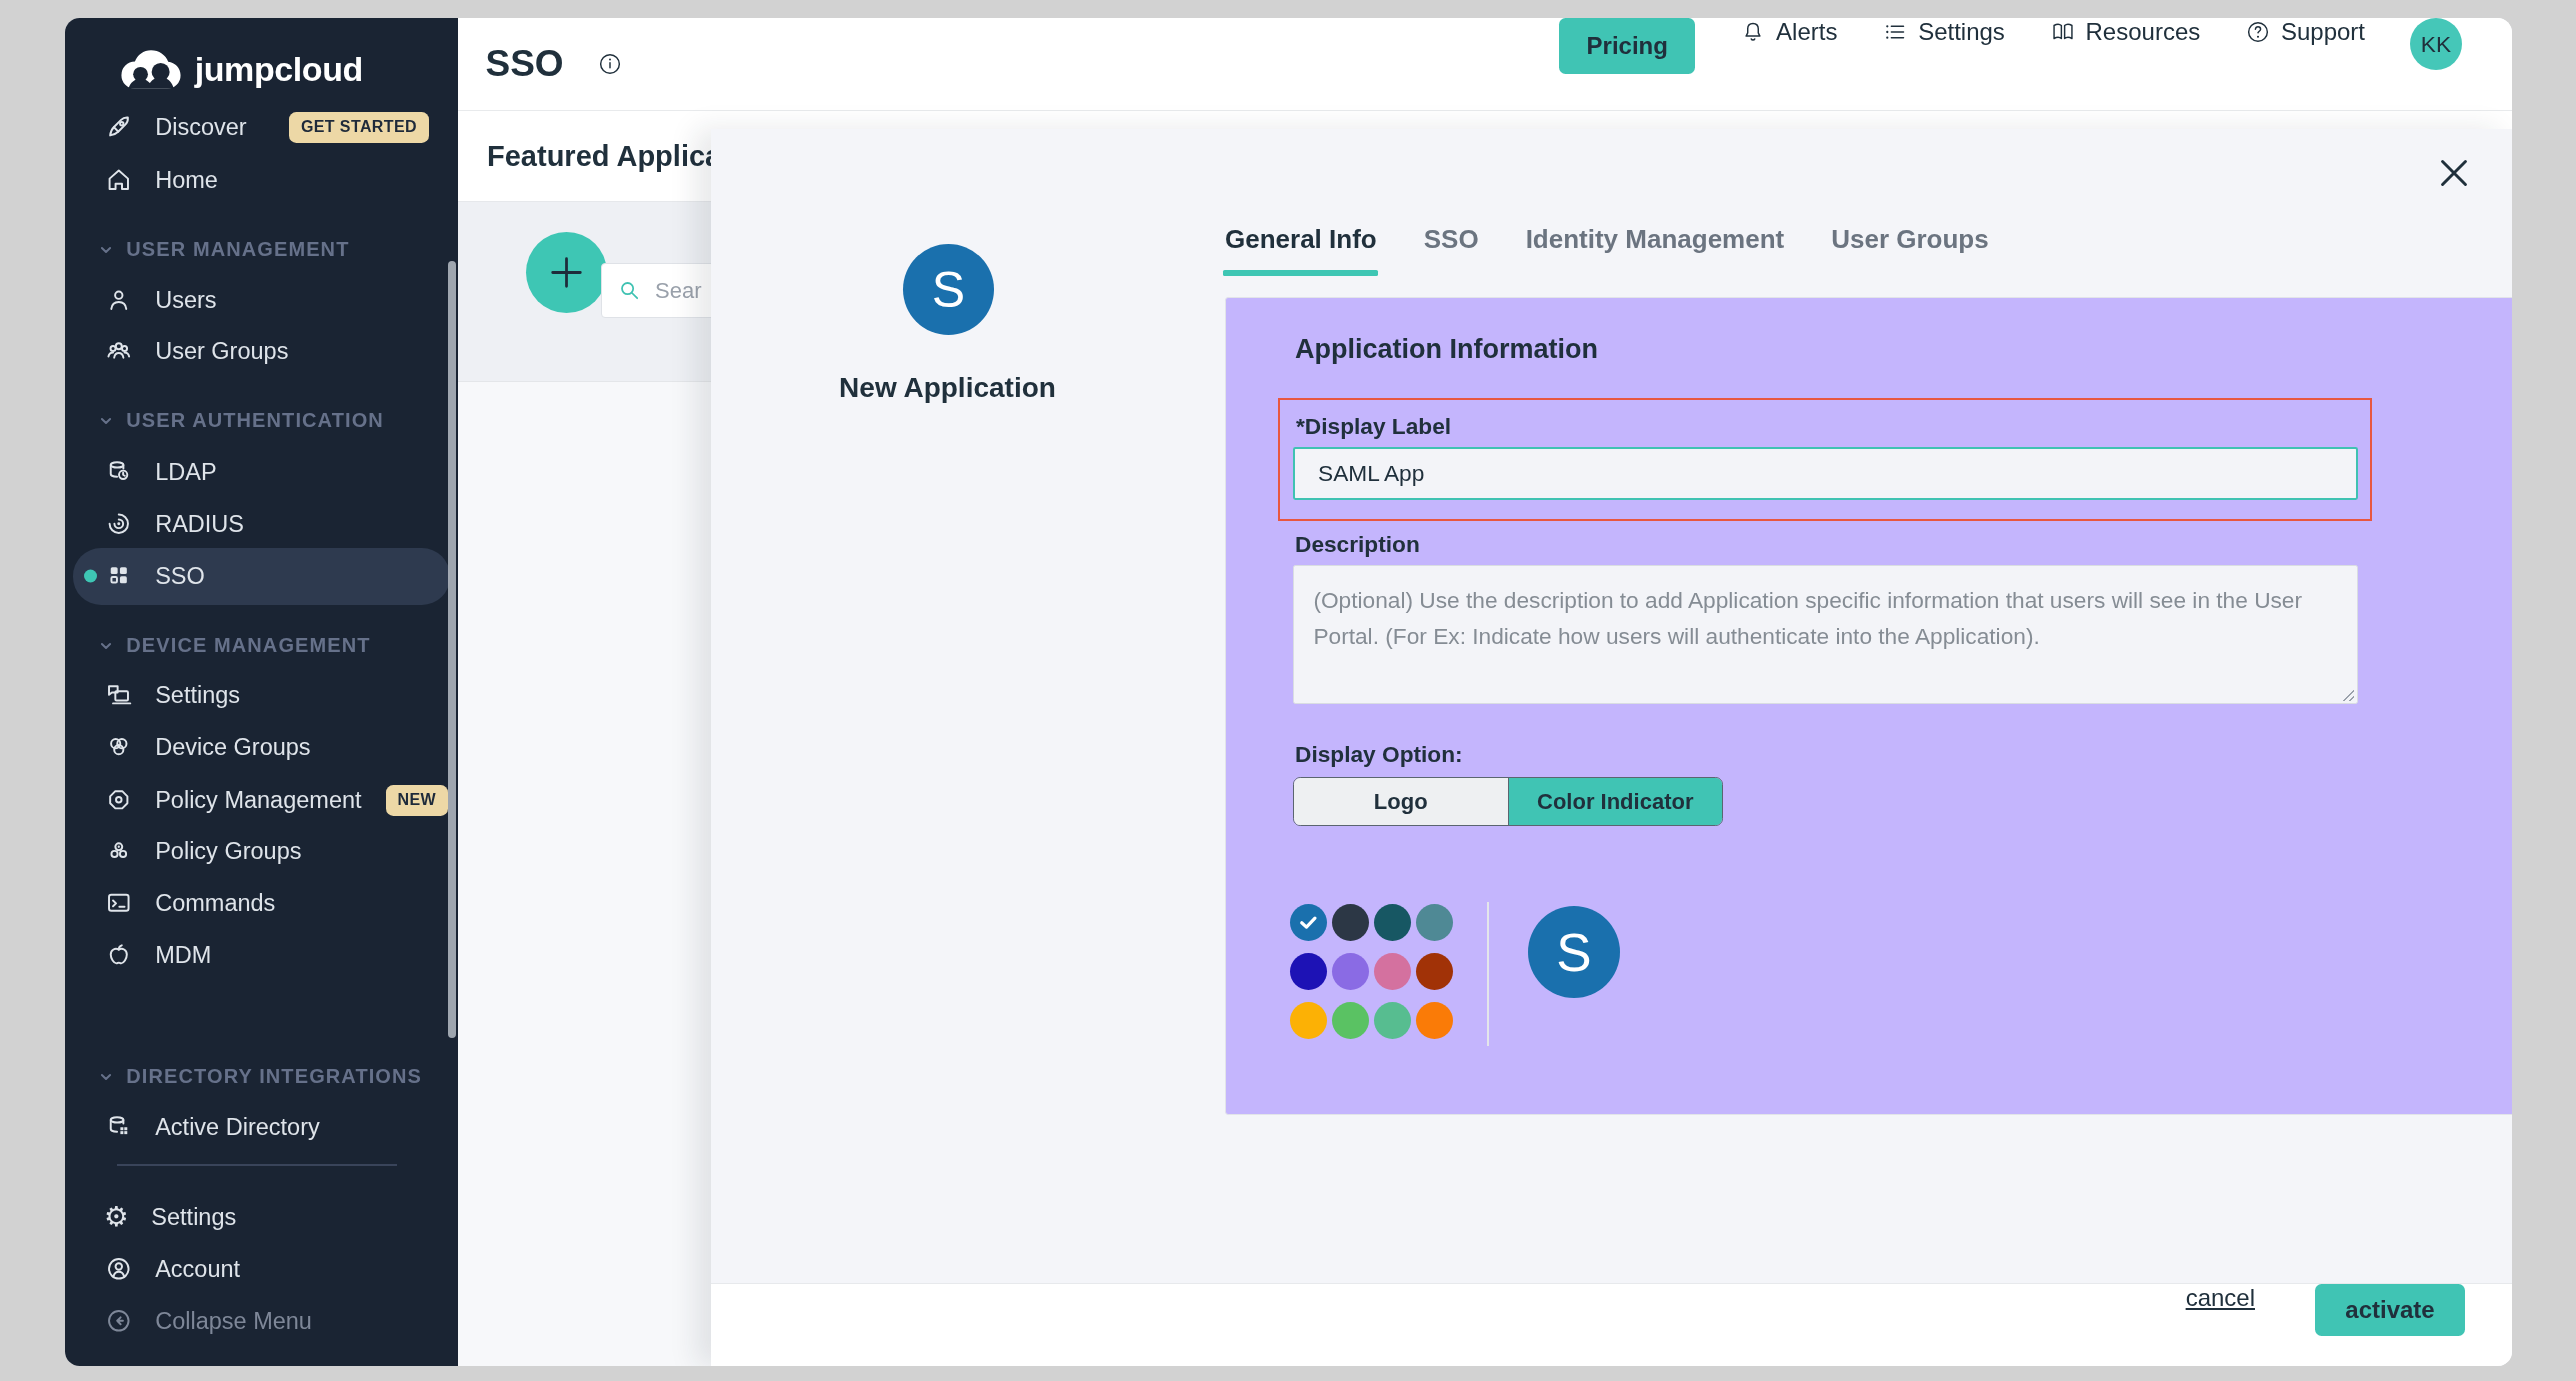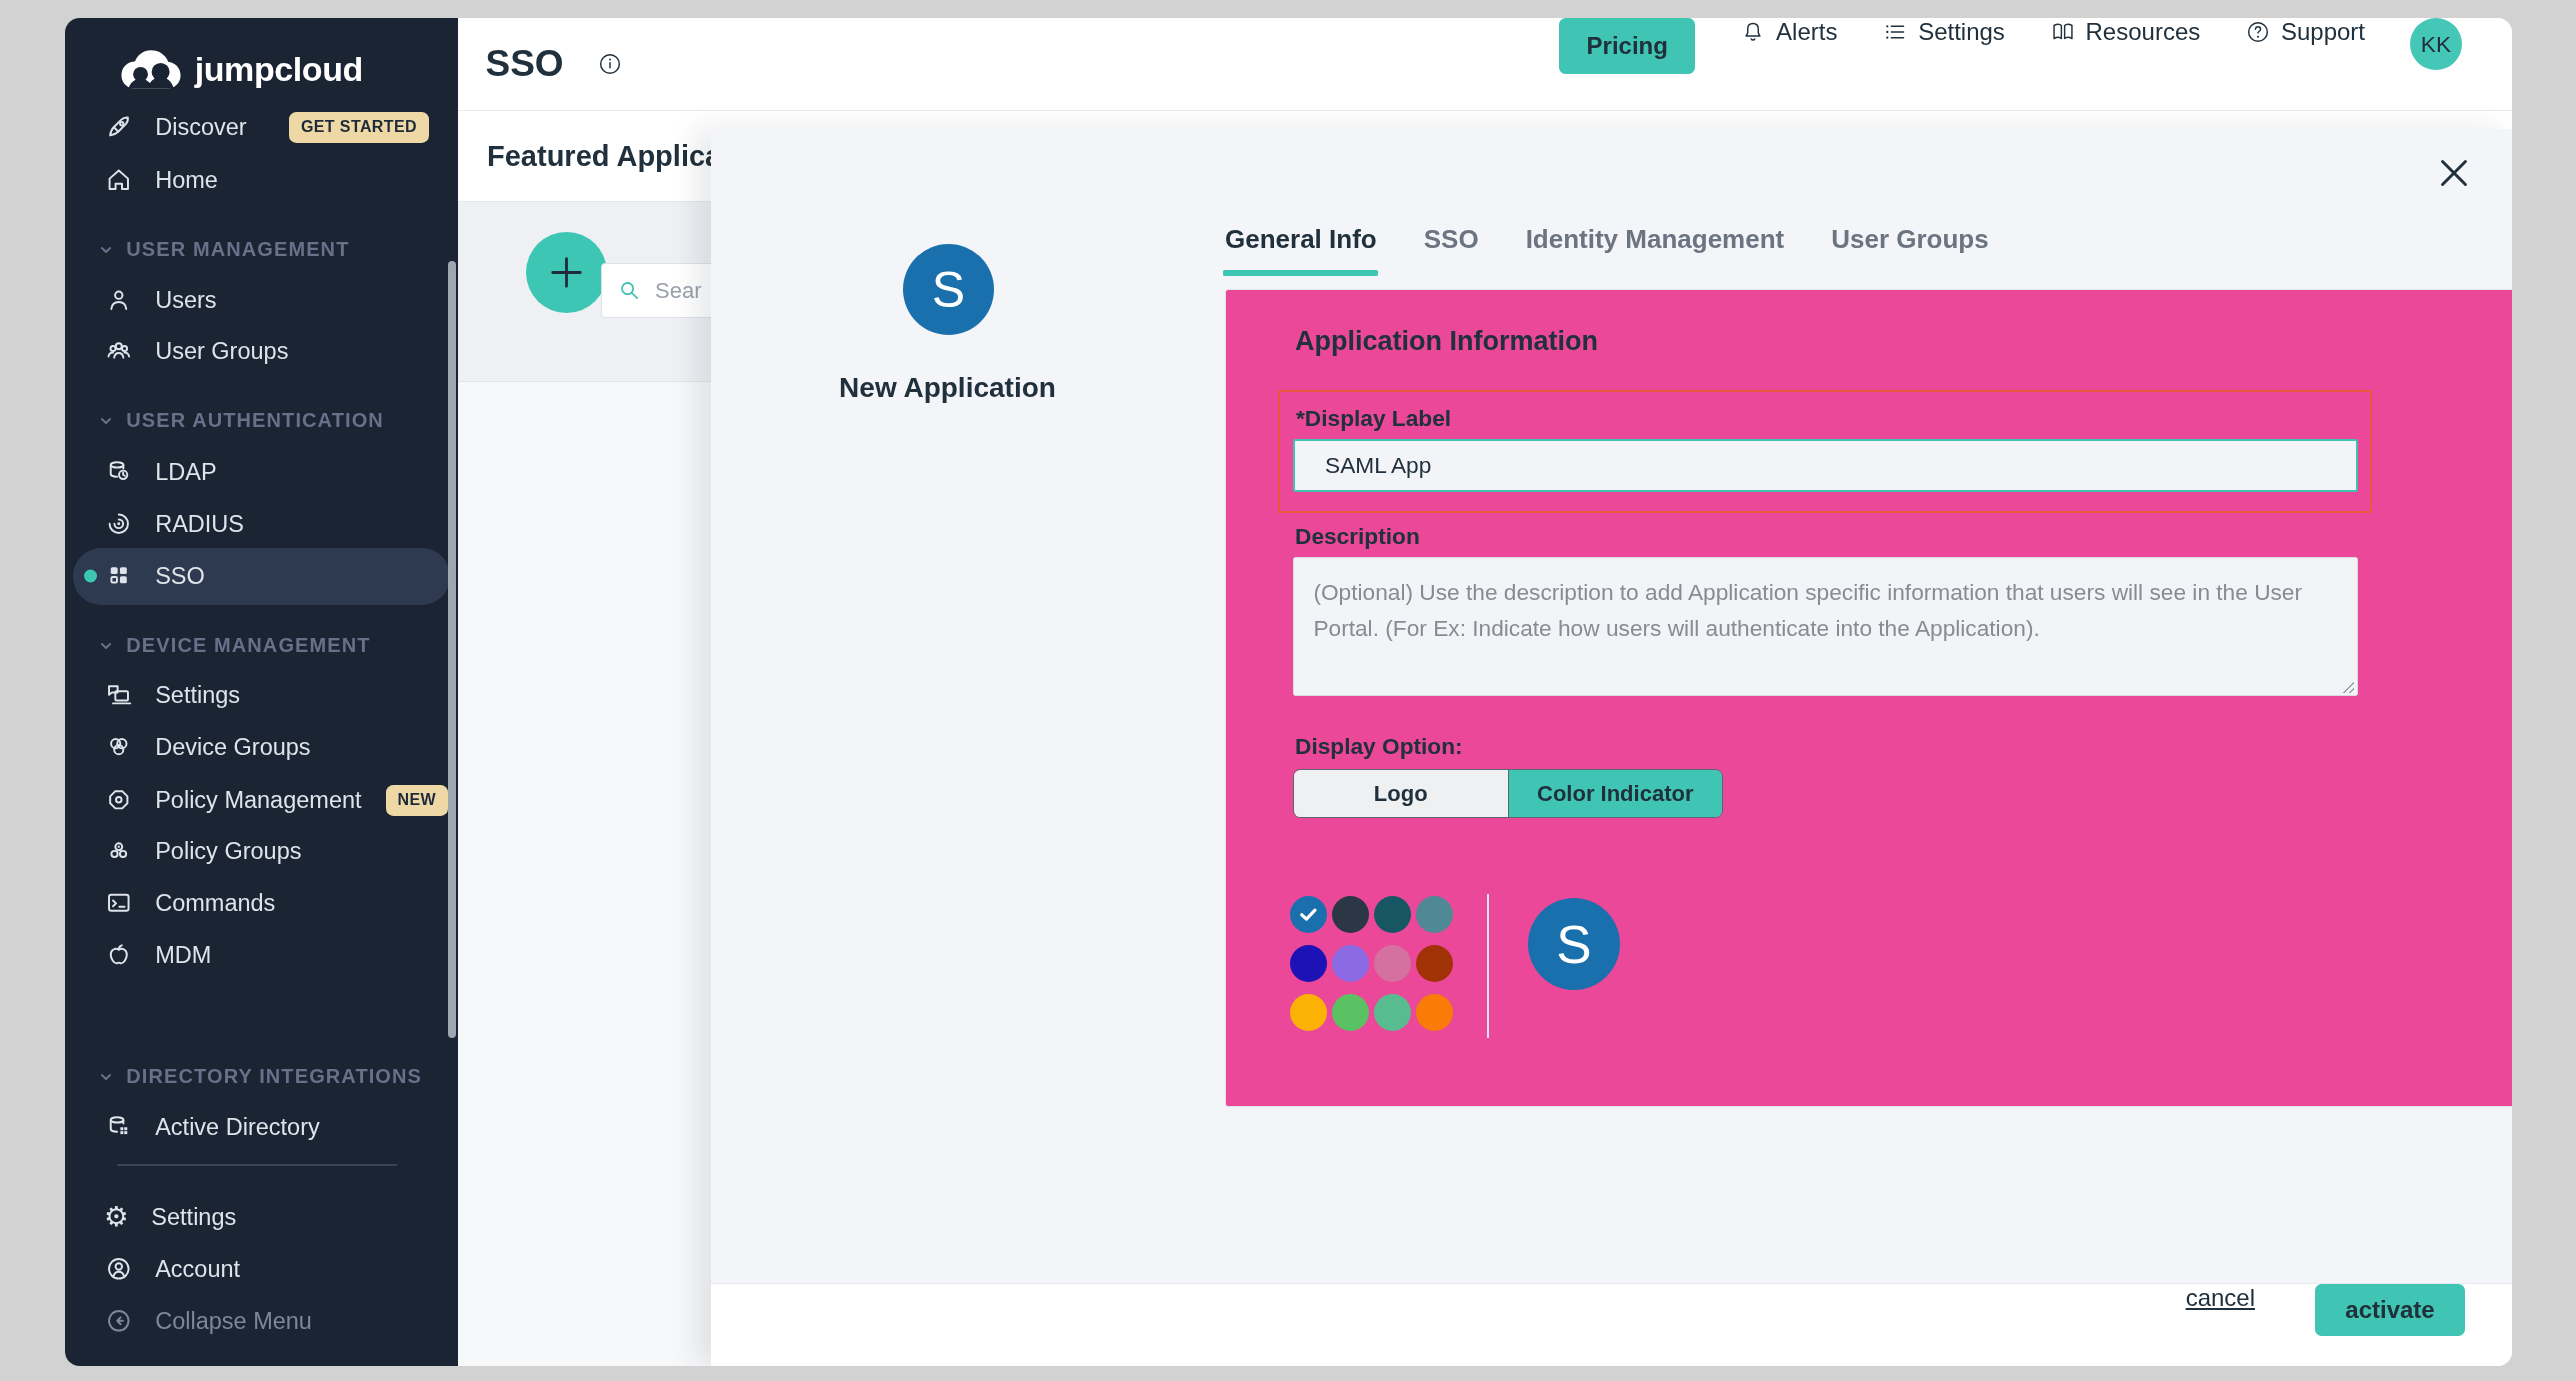--- a/index.html
+++ b/index.html
@@ -50,26 +50,26 @@
   
   .modal { position:absolute; left:646px; top:111px; width:1801px; height:1237px; background:#f4f5f9; z-index:5; box-shadow:-14.6px 0 26px rgba(26,36,51,.10); }
   .close-btn { position:absolute; left:1725px; top:26px; width:36px; height:36px; background:none; border:none; cursor:pointer; }
   .app-circle { position:absolute; left:192px; top:115px; width:91px; height:91px; border-radius:50%; background:#1a70ad; color:#ffffff; display:flex; align-items:center; justify-content:center; font-size:50px; }
   .app-title { position:absolute; left:91px; top:243px; width:291px; text-align:center; font-size:28px; font-weight:700; color:#20303c; }
   .tabs { position:absolute; left:514px; top:95px; display:flex; gap:47px; }
   .tab { font-size:26px; font-weight:600; color:#6b7480; padding-bottom:21px; cursor:pointer; position:relative; }
   .tab.active { color:#20303c; }
   .tab.active::after { content:""; position:absolute; left:-1.6px; right:-1.6px; bottom:0; height:6.5px; background:#3ec6b4; border-radius:1.6px; }
 
-  .card { position:absolute; left:514px; top:160px; width:1319px; height:818px; background:#ec4899; border:1.6px solid #e2e4e9; border-radius:3.2px; }
+  .card { position:absolute; left:514px; top:168px; width:1319px; height:818px; background:#c4b5fd; border:1.6px solid #e2e4e9; border-radius:3.2px; }
   .card-heading { position:absolute; left:69px; top:36px; font-size:27px; font-weight:700; color:#20303c; }
   .red-box { position:absolute; left:52px; top:100px; width:1094px; height:123px; border:2.4px solid #e8573f; }
   .field-label { font-size:22.7px; font-weight:600; color:#20303c; }
   .red-box .field-label { position:absolute; left:16px; top:13px; }
-  .display-input { position:absolute; left:13px; top:47px; width:1065px; height:53px; background:#f3f4f8; border:2.4px solid #3fc2b2; border-radius:2.4px; font-size:22.7px; color:#20303c; padding-left:30px; font-family:inherit; outline:none; }
+  .display-input { position:absolute; left:13px; top:47px; width:1065px; height:53px; background:#f3f4f8; border:2.4px solid #3fc2b2; border-radius:2.4px; font-size:22.7px; color:#20303c; padding-left:23px; font-family:inherit; outline:none; }
   .desc-label { position:absolute; left:69px; top:233px; }
   .desc-area { position:absolute; left:67px; top:267px; width:1065px; height:139px; background:#f3f4f8; border:1.6px solid #d9dde2; border-radius:2.4px; font-size:22.7px; color:#3c434c; padding:16px 19.4px; line-height:1.6; resize:none; font-family:inherit; outline:none; }
   .desc-area::placeholder { color:#858c94; }
   .resize-glyph { position:absolute; left:1115px; top:390px; width:13px; height:13px; background:repeating-linear-gradient(135deg, transparent 0 2.4px, #9aa1ab 2.4px 4px); clip-path:polygon(100% 0, 100% 100%, 0 100%); }
   .dopt-label { position:absolute; left:69px; top:443px; }
   .toggle { position:absolute; left:67px; top:479px; width:430px; height:49px; border:1.6px solid #5b6570; border-radius:7.3px; display:flex; overflow:hidden; }
   .seg { flex:1; display:flex; align-items:center; justify-content:center; font-size:22px; font-weight:600; color:#20303c; cursor:pointer; background:#eef0f2; }
   .seg.selected { background:#40c4b4; }
   .seg + .seg { border-left:1.6px solid #5b6570; }
   .swatch-grid { position:absolute; left:64px; top:606px; display:grid; grid-template-columns:repeat(4,42px); grid-auto-rows:49px; }

